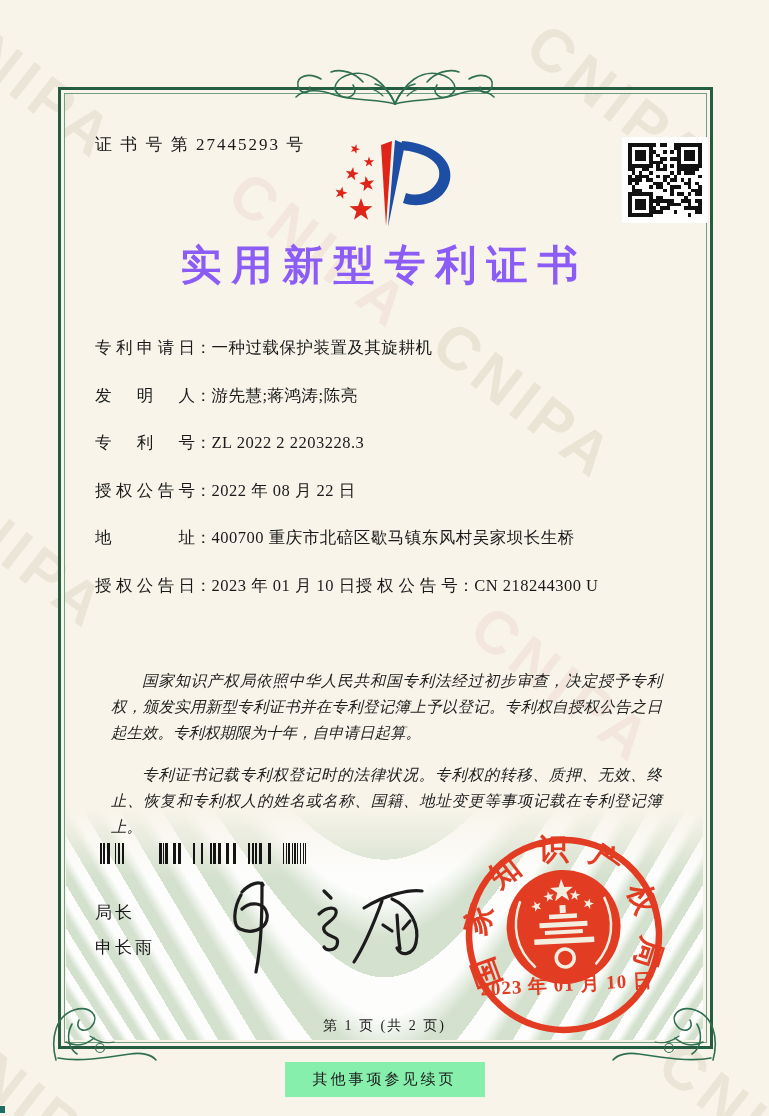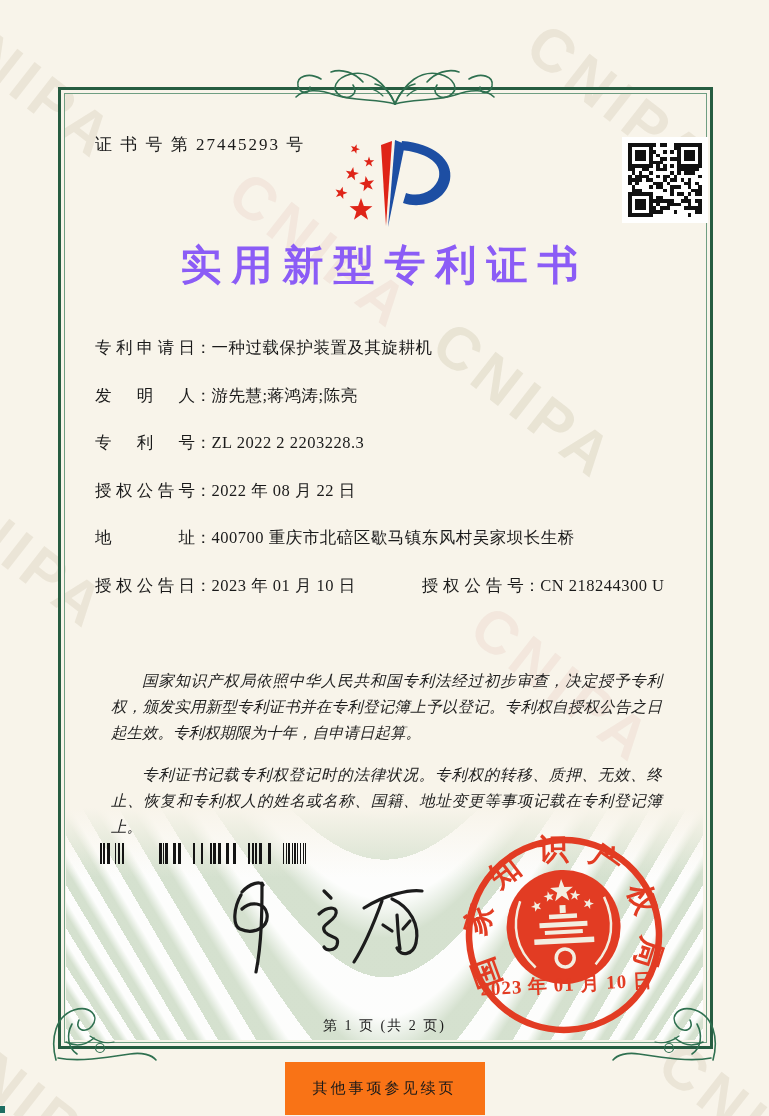--- a/index.html
+++ b/index.html
@@ -47,36 +47,36 @@
   
   .title{
     position:absolute;left:57px;top:238px;width:655px;text-align:center;
     font-size:41px;font-weight:bold;letter-spacing:10px;color:#8b5cf6;z-index:2;
   }
   
   .fields{position:absolute;left:95px;top:337px;width:580px;z-index:2;font-size:16.5px;}
   .frow{height:18px;margin-bottom:29.5px;white-space:nowrap;}
   .flabel{display:inline-block;width:100px;text-align:justify;text-align-last:justify;vertical-align:top;}
   .fvalue{letter-spacing:.5px;text-align:right;}
-  .fgroup2{display:inline-block;margin-left:66px;}
+  .fgroup2{display:inline-block;}
   .fgroup2 .flabel{width:102px;}
   
   .paras{position:absolute;left:95px;top:652px;width:583px;z-index:2;
          font-size:15.5px;line-height:26px;color:#222;text-align:justify;}
   .paras p{margin:16px;text-indent:2em;font-style:italic;}
   
   .barcode{position:absolute;left:100px;top:843px;z-index:2;}
   .sign-print{position:absolute;left:95px;top:895px;z-index:2;font-size:17px;letter-spacing:3px;line-height:35px;}
   .sign-hand{position:absolute;left:212px;top:868px;z-index:2;}
   .seal{position:absolute;left:461px;top:832px;z-index:3;transform:rotate(-3deg);}
   
   .page-no{position:absolute;left:57px;top:1017px;width:655px;text-align:center;
            font-size:14px;letter-spacing:2px;z-index:2;}
   .cont-note{position:absolute;top:1062px;left:50%;transform:translateX(-50%);
-             background:#f97316;padding:17px 28px;font-size:15px;letter-spacing:3px;z-index:2;}
+             background:#86efac;padding:8px 28px;font-size:15px;letter-spacing:3px;z-index:2;}
 </style>
 </head>
 <body>
 
 <div class="page">
 
   <span class="wm" style="left:-38px;top:-12px">CNIPA</span>
   <span class="wm" style="left:556px;top:10px">CNIPA</span>
   <span class="wm pink" style="left:258px;top:158px">CNIPA</span>
   <span class="wm soft" style="left:462px;top:308px">CNIPA</span>
@@ -428,20 +428,24 @@
       <rect x="186" y="0" width="1" height="21" fill="#141414"></rect>
       <rect x="188" y="0" width="2" height="21" fill="#141414"></rect>
       <rect x="192" y="0" width="1" height="21" fill="#141414"></rect>
       <rect x="194" y="0" width="2" height="21" fill="#141414"></rect>
       <rect x="197" y="0" width="1" height="21" fill="#141414"></rect>
       <rect x="200" y="0" width="1" height="21" fill="#141414"></rect>
       <rect x="203" y="0" width="1" height="21" fill="#141414"></rect>
       <rect x="205" y="0" width="1" height="21" fill="#141414"></rect>
     </svg>
 
+  <div class="sign-print">
+    <div>局长</div>
+    <div>申长雨</div>
+  </div>
 
   <svg class="sign-hand" width="215" height="120" viewBox="0 0 215 120">
     <g stroke="#1c1c1c" stroke-width="3.2" fill="none" stroke-linecap="round" stroke-linejoin="round">
       <path d="M30,24 C38,15 48,13 51,17"></path>
       <path d="M50,15 C50,40 50,74 44,104"></path>
       <path d="M29,27 C22,39 20,57 28,61 C41,67 57,60 55,46 C53,34 38,33 30,41"></path>
       <path d="M112,23 l7,7"></path>
       <path d="M107,46 C117,37 128,39 123,48 C118,56 108,57 113,64 C119,71 128,67 125,77 C123,83 114,83 112,79"></path>
       <path d="M152,40 C172,27 198,21 210,23"></path>
       <path d="M170,33 C162,55 151,80 142,94"></path>

